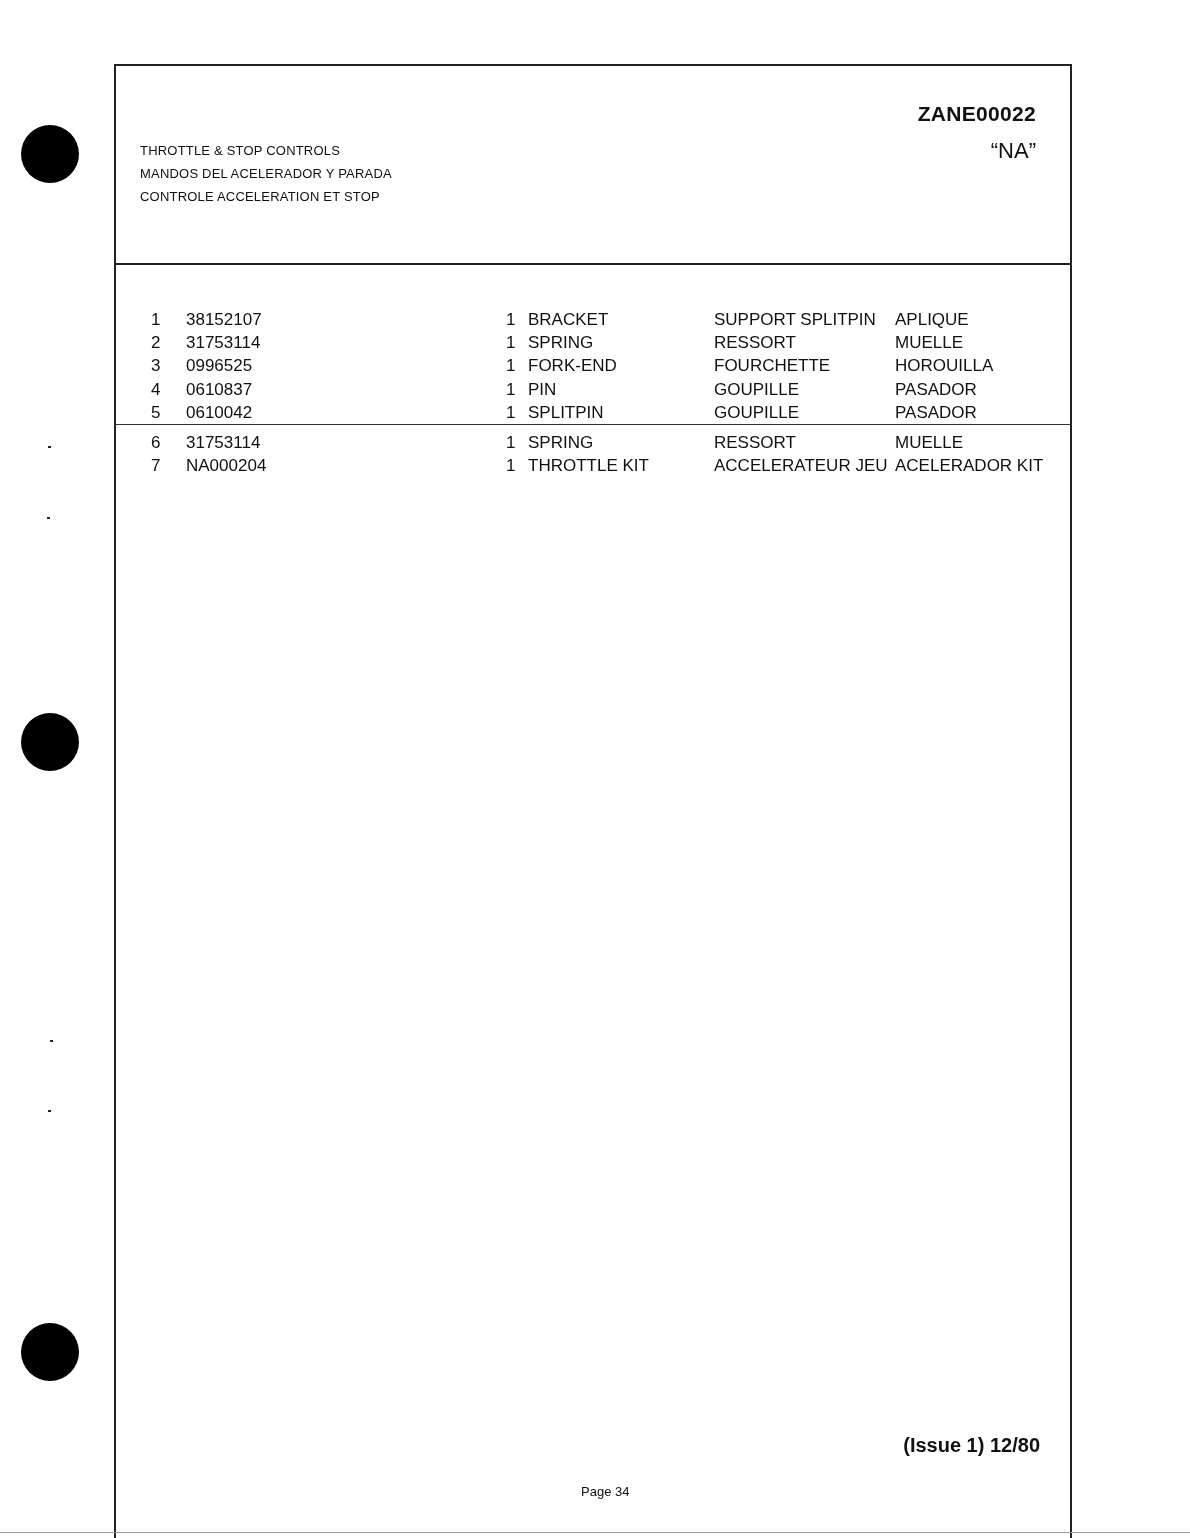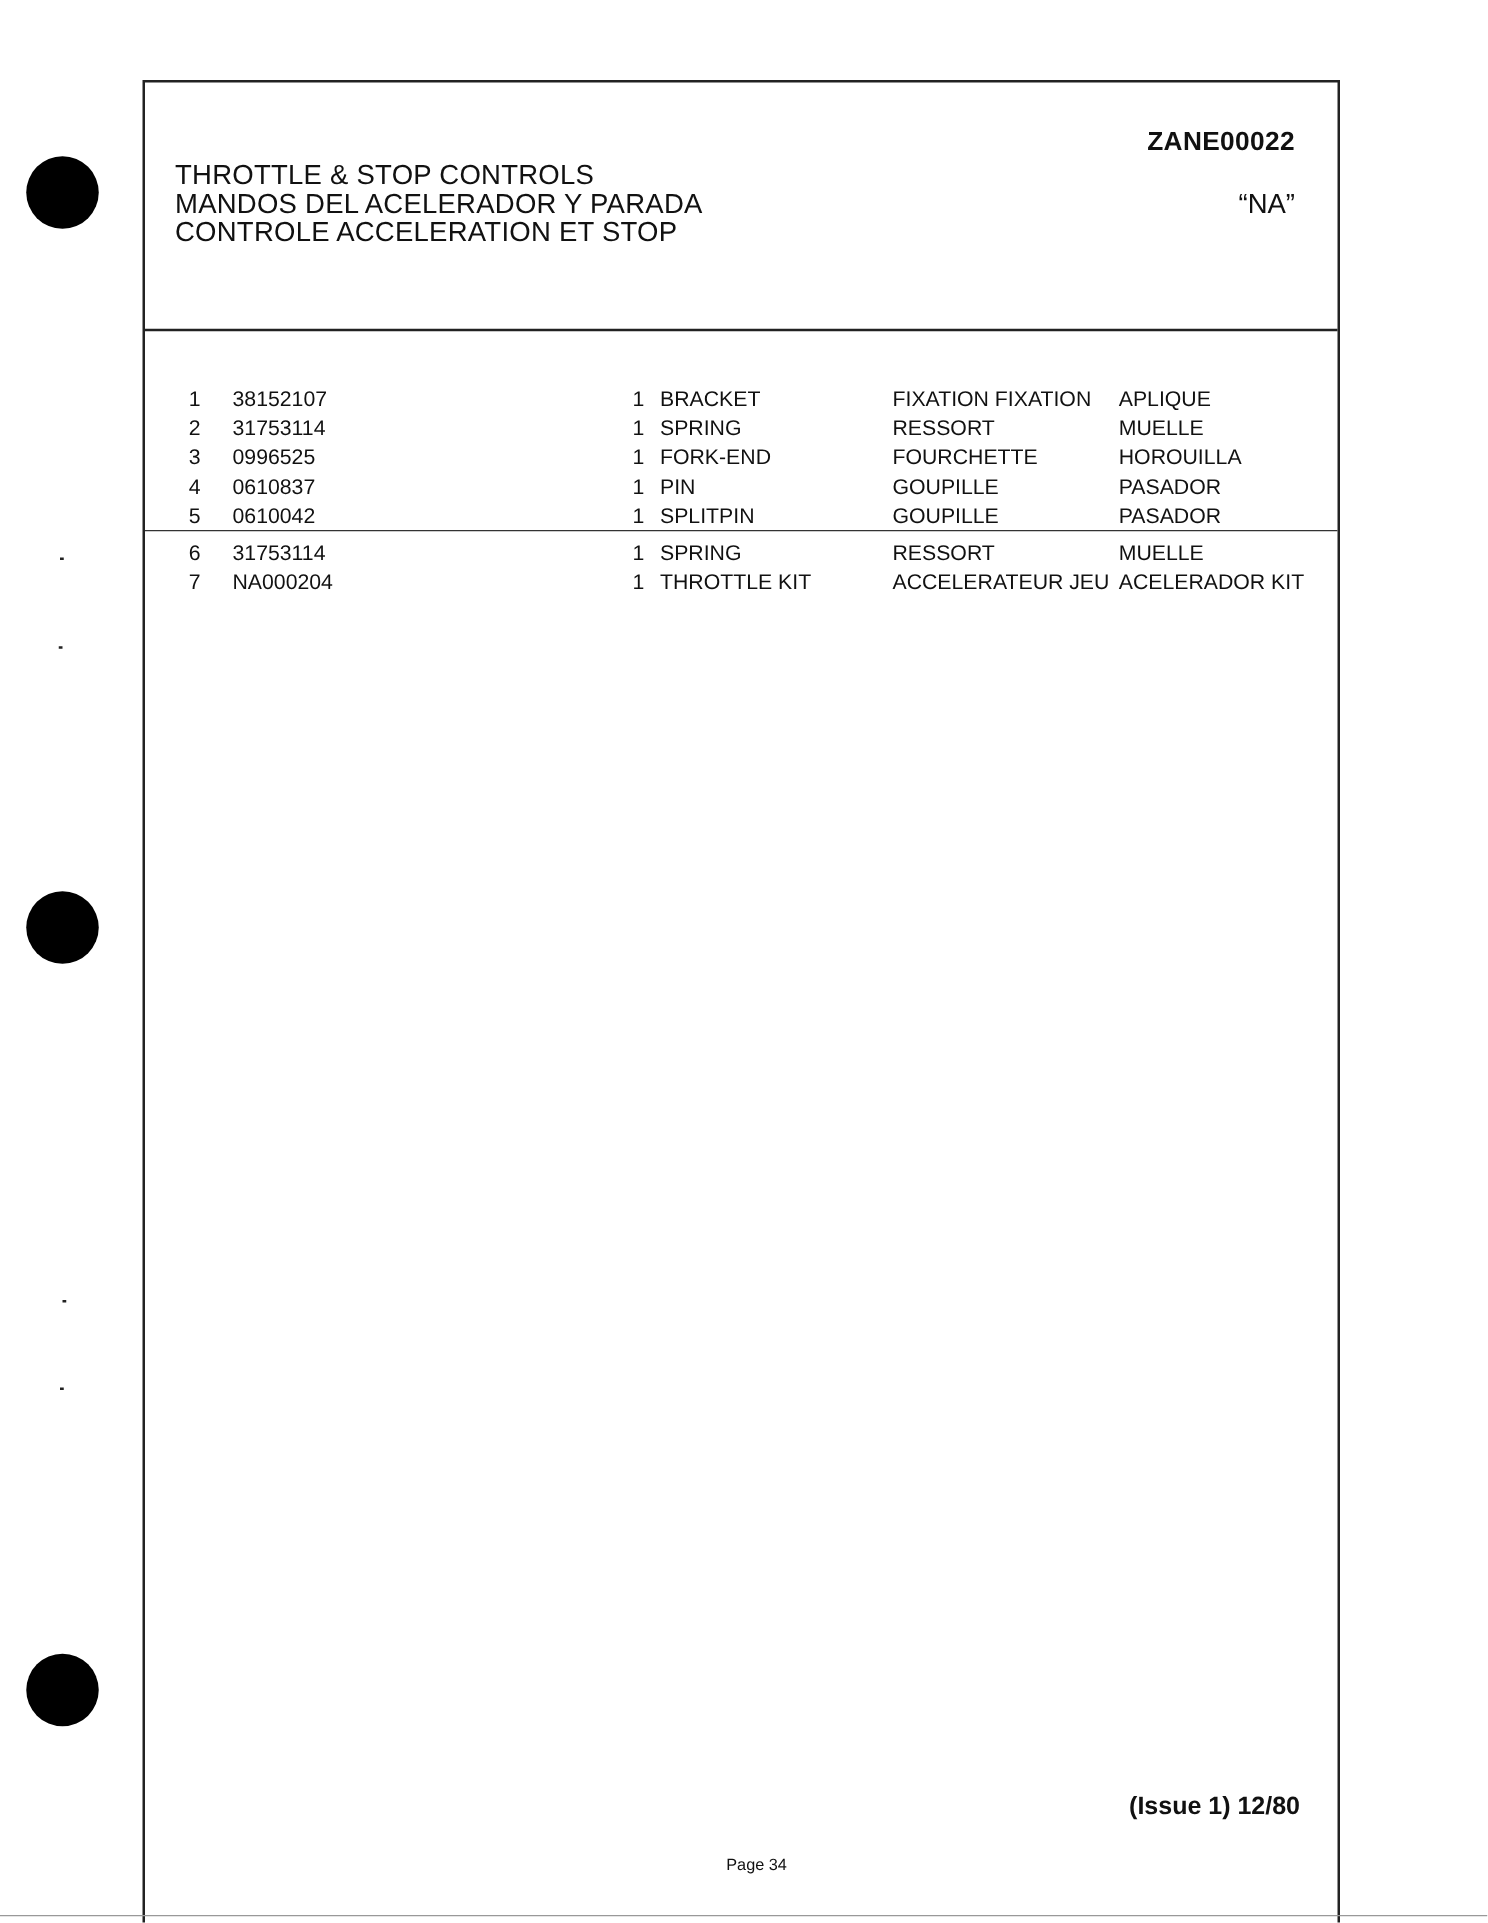--- a/index.html
+++ b/index.html
@@ -10,25 +10,25 @@
     .punch-hole { position: absolute; width: 58px; height: 58px; border-radius: 50%; background: #000; left: 21px; }
     .speck { position: absolute; background: #222; width: 3px; height: 2px; }
     .frame {
       position: absolute; left: 114px; top: 64px; width: 958px; height: 1478px;
       border: 2px solid #222; border-bottom-width: 2px; box-sizing: border-box;
     }
     .header {
       position: absolute; left: 0; top: 0; width: 100%; height: 199px;
       border-bottom: 2px solid #222; box-sizing: border-box;
     }
-    .title-block { position: absolute; left: 24px; top: 62px; font-size: 22px; line-height: 23px; letter-spacing: 0.2px; }
+    .title-block { position: absolute; left: 24px; top: 73px; font-size: 13px; line-height: 23px; letter-spacing: 0.2px; }
     .title-line { display: block; white-space: nowrap; }
     .code-block { position: absolute; right: 34px; top: 36px; text-align: right; }
     .doc-code { display: block; font-weight: bold; font-size: 21px; letter-spacing: 0.3px; }
-    .doc-variant { display: block; font-size: 22px; margin-top: 24px; }
+    .doc-variant { display: block; font-size: 22px; margin-top: 12px; }
     .parts { position: absolute; left: 0; top: 242px; width: 100%; }
     .row { position: relative; height: 23.2px; font-size: 17px; white-space: nowrap; }
     .row.group-end { border-bottom: 1px solid #333; height: 23px; margin-bottom: 6px; }
     .row span { position: absolute; top: 2px; }
     .c-item { left: 35px; }
     .c-part { left: 70px; }
     .c-qty { left: 390px; }
     .c-en { left: 412px; }
     .c-fr { left: 598px; }
     .c-es { left: 779px; }
@@ -59,21 +59,21 @@
       <span class="doc-variant">“NA”</span>
     </div>
   </div>
 
   <div class="parts">
     <div class="row">
       <span class="c-item">1</span>
       <span class="c-part">38152107</span>
       <span class="c-qty">1</span>
       <span class="c-en">BRACKET</span>
-      <span class="c-fr">FIXATION FIXATION</span>
+      <span class="c-fr">SUPPORT SPLITPIN</span>
       <span class="c-es">APLIQUE</span>
     </div>
     <div class="row">
       <span class="c-item">2</span>
       <span class="c-part">31753114</span>
       <span class="c-qty">1</span>
       <span class="c-en">SPRING</span>
       <span class="c-fr">RESSORT</span>
       <span class="c-es">MUELLE</span>
     </div>

